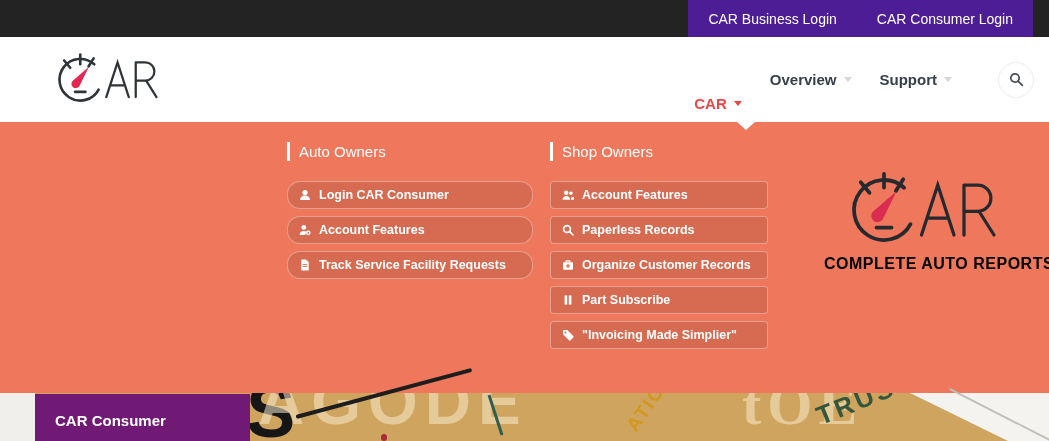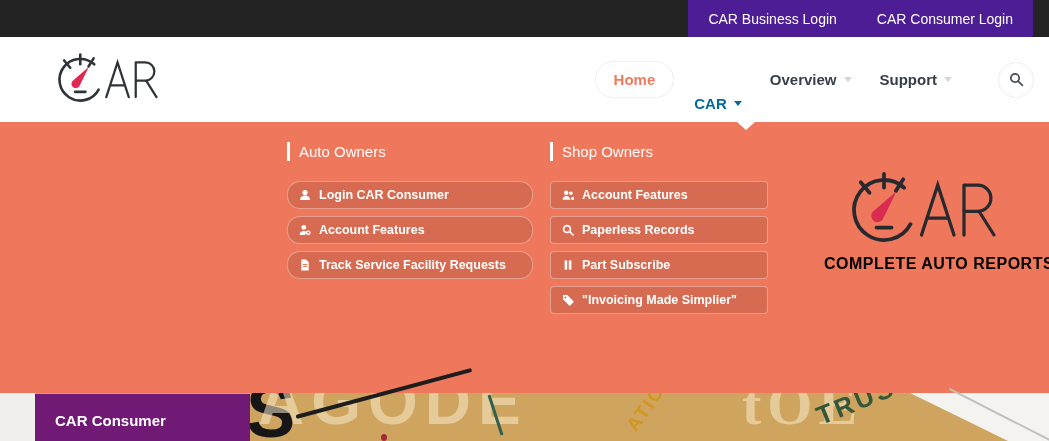--- a/index.html
+++ b/index.html
@@ -12,21 +12,21 @@
   .topbar-login-group { display:flex; margin-right:16px; background:#4c1d95; }
   .topbar-login-group a { display:flex; align-items:center; padding:0 20px; color:#fff;
                           font-size:14px; text-decoration:none; }
 
   
   .navbar { height:85px; background:#fff; display:flex; align-items:center; padding:0 15px 0 56px; }
   .logo-link { display:flex; align-items:center; }
   .nav-right { margin-left:auto; display:flex; align-items:center; }
   .nav-link { text-decoration:none; font-size:15px; font-weight:bold; display:inline-flex; align-items:center; }
   .nav-home { color:#ef7a5e; border:1px solid #f0eeee; border-radius:22px; padding:9px 18px; margin-right:20px; }
-  .nav-car  { color:#0369a1; margin-right:28px;margin-top:48px; }
+  .nav-car  { color:#ef4444; margin-right:28px;margin-top:48px; }
   .nav-dark { color:#37404a; margin-right:28px; }
   .caret { display:inline-block; width:0; height:0; margin-left:7px; border-left:4.5px solid transparent;
            border-right:4.5px solid transparent; border-top:5px solid currentColor; }
   .caret-gray { border-top-color:#d6d6d6; }
   .search-btn { width:36px; height:36px; border-radius:50%; border:1px solid #ececec; background:#fff;
                 margin-left:18px; display:flex; align-items:center; justify-content:center; cursor:pointer; }
 
   
   .mega { position:absolute; left:0; top:122px; width:1049px; height:271px; background:#ef785c; }
   .mega-notch { position:absolute; left:737px; top:0; width:0; height:0;
@@ -100,23 +100,20 @@
             <line x1="22" y1="46" x2="34" y2="46"></line>
             <path d="M58 52 L71 12 L84 52 M63.5 38.5 H78.5" stroke-width="2.6"></path>
             <path d="M92 12 V52 M92 12 H103 A10.5 10.5 0 0 1 103 33 H92 M104 33 L116 52" stroke-width="2.6"></path>
           </g>
           <path d="M26.95 39.55 A5 5 0 1 1 19.05 33.45 L38 17 Z" fill="#e22850"></path>
         </svg>
       </span>
     </a>
 
     <div class="nav-right">
-      <a href="#" class="nav-link nav-home">
-        <span>Home</span>
-      </a>
       <a href="#" class="nav-link nav-car">
         <span>CAR</span>
         <i class="caret"></i>
       </a>
       <a href="#" class="nav-link nav-dark">
         <span>Overview</span>
         <i class="caret caret-gray"></i>
       </a>
       <a href="#" class="nav-link nav-dark">
         <span>Support</span>
@@ -178,20 +175,29 @@
         </li>
         <li class="mega-item">
           <svg class="mi" viewBox="0 0 12 12" aria-hidden="true">
             <circle cx="5" cy="5" r="3.4" fill="none" stroke="#fff" stroke-width="1.7"></circle>
             <line x1="7.7" y1="7.7" x2="11" y2="11" stroke="#fff" stroke-width="1.7" stroke-linecap="round"></line>
           </svg>
           <span class="lbl">Paperless Records</span>
         </li>
         <li class="mega-item">
           <svg class="mi" viewBox="0 0 12 12" aria-hidden="true">
+            <path d="M4.2 3.2V1.9h3.6v1.3" fill="none" stroke="#fff" stroke-width="1.2"></path>
+            <rect x="1" y="3.2" width="10" height="7.6" rx="0.8" fill="#fff"></rect>
+            <rect x="5.4" y="5" width="1.2" height="4" fill="#db6e53"></rect>
+            <rect x="4" y="6.4" width="4" height="1.2" fill="#db6e53"></rect>
+          </svg>
+          <span class="lbl">Organize Customer Records</span>
+        </li>
+        <li class="mega-item">
+          <svg class="mi" viewBox="0 0 12 12" aria-hidden="true">
             <rect x="2.6" y="1.4" width="2.6" height="9.2" fill="#fff"></rect>
             <rect x="6.8" y="1.4" width="2.6" height="9.2" fill="#fff"></rect>
           </svg>
           <span class="lbl">Part Subscribe</span>
         </li>
         <li class="mega-item">
           <svg class="mi" viewBox="0 0 12 12" aria-hidden="true">
             <path d="M1 1h4.3l5.9 5.9a1.2 1.2 0 0 1 0 1.7l-2.6 2.6a1.2 1.2 0 0 1-1.7 0L1 5.3z" fill="#fff"></path>
             <circle cx="3.4" cy="3.4" r="1" fill="#db6e53"></circle>
           </svg>

